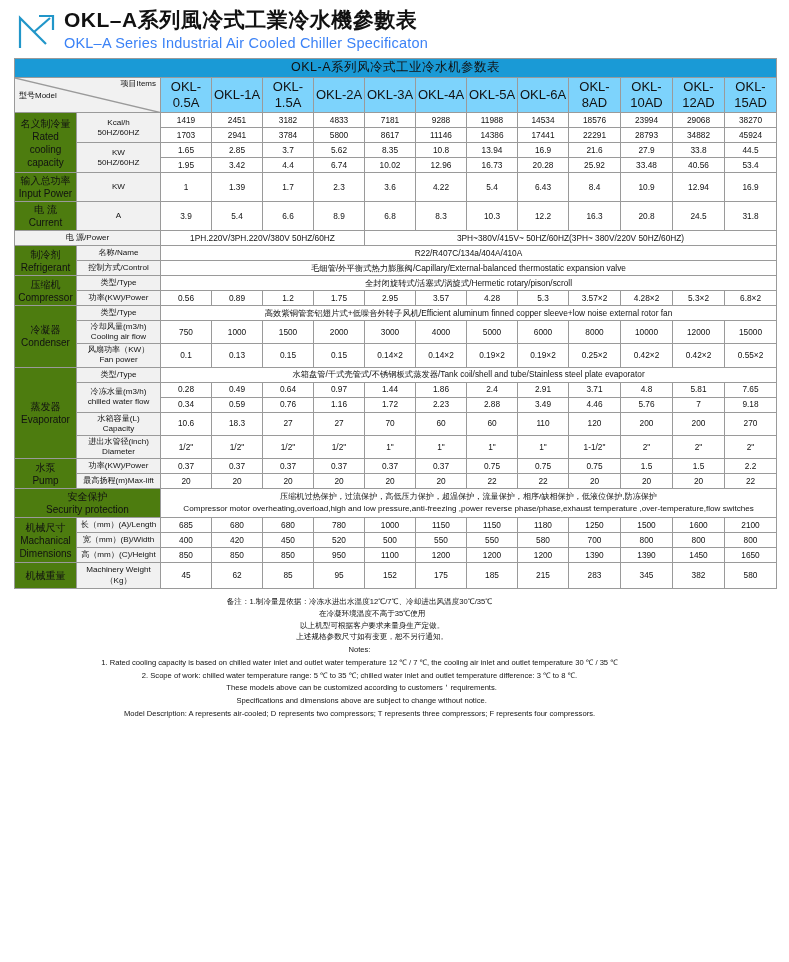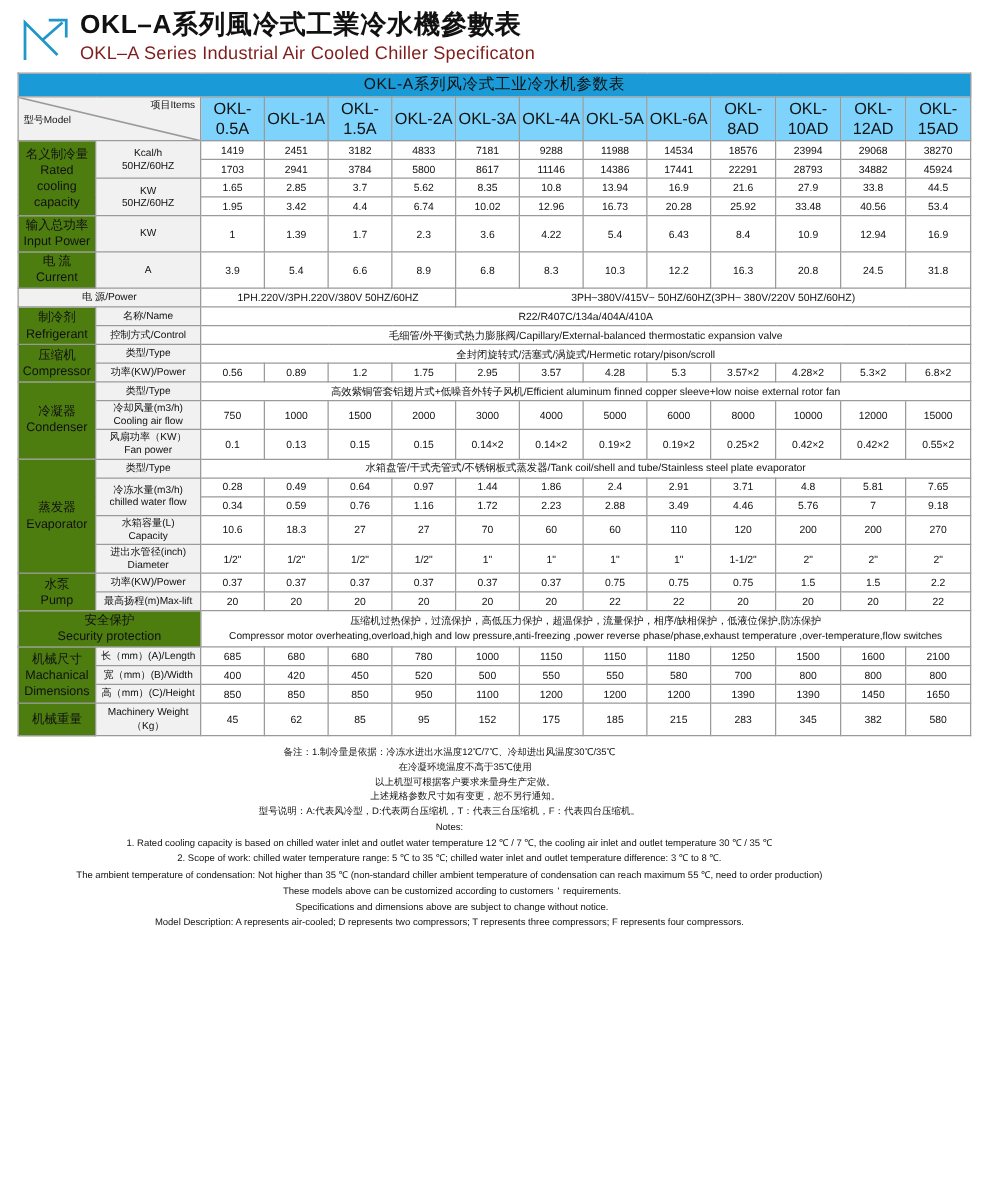--- a/index.html
+++ b/index.html
@@ -16,21 +16,21 @@
 
   
   .header { display: flex; align-items: flex-start; padding: 8px 0 6px 2px; }
   .logo { width: 42px; height: 42px; flex: none; margin-right: 6px; margin-top: 2px; }
   .titles { padding-top: 0px; }
   .title-cn {
     font-size: 21px; font-weight: bold; letter-spacing: .5px;
     line-height: 1.15; color: #111;
   }
   .title-en {
-    font-size: 14.5px; letter-spacing: .2px; color: #7f1d1d; margin-top: 3px;
+    font-size: 14.5px; letter-spacing: .2px; color: #3b82f6; margin-top: 3px;
     font-family: "Liberation Sans", sans-serif;
   }
 
   
   table.spec {
     width: 761px;
     border-collapse: collapse;
     table-layout: fixed;
     font-size: 8.3px;
     line-height: 1.25;
@@ -514,23 +514,21 @@
       <td>580</td>
     </tr>
   </tbody>
     </table>
 
   <div class="notes">
     <div class="cn">备注：1.制冷量是依据：冷冻水进出水温度12℃/7℃、冷却进出风温度30℃/35℃</div>
     <div class="cn">            在冷凝环境温度不高于35℃使用</div>
     <div class="cn">            以上机型可根据客户要求来量身生产定做。</div>
     <div class="cn">            上述规格参数尺寸如有变更，恕不另行通知。</div>
-    <div class="cn">型号说明：A:代表风冷型，D:代表两台压缩机，T：代表三台压缩机，F：代表四台压缩机。</div>
     <div class="en">Notes:</div>
     <div class="en">1. Rated cooling capacity is based on chilled water inlet and outlet water temperature 12 ℃ / 7 ℃, the cooling air inlet and outlet temperature 30 ℃ / 35 ℃</div>
     <div class="en">2. Scope of work: chilled water temperature range: 5 ℃ to 35 ℃; chilled water inlet and outlet temperature difference: 3 ℃ to 8 ℃.</div>
-    <div class="en">The ambient temperature of condensation: Not higher than 35 ℃ (non-standard chiller ambient temperature of condensation can reach maximum 55 ℃, need to order production)</div>
     <div class="en">  These models above can be customized according to customers＇requirements.</div>
     <div class="en">  Specifications and dimensions above are subject to change without notice.</div>
     <div class="en">Model Description: A represents air-cooled; D represents two compressors; T represents three compressors; F represents four compressors.</div>
   </div>
 
 </div>
 
 </body></html>

